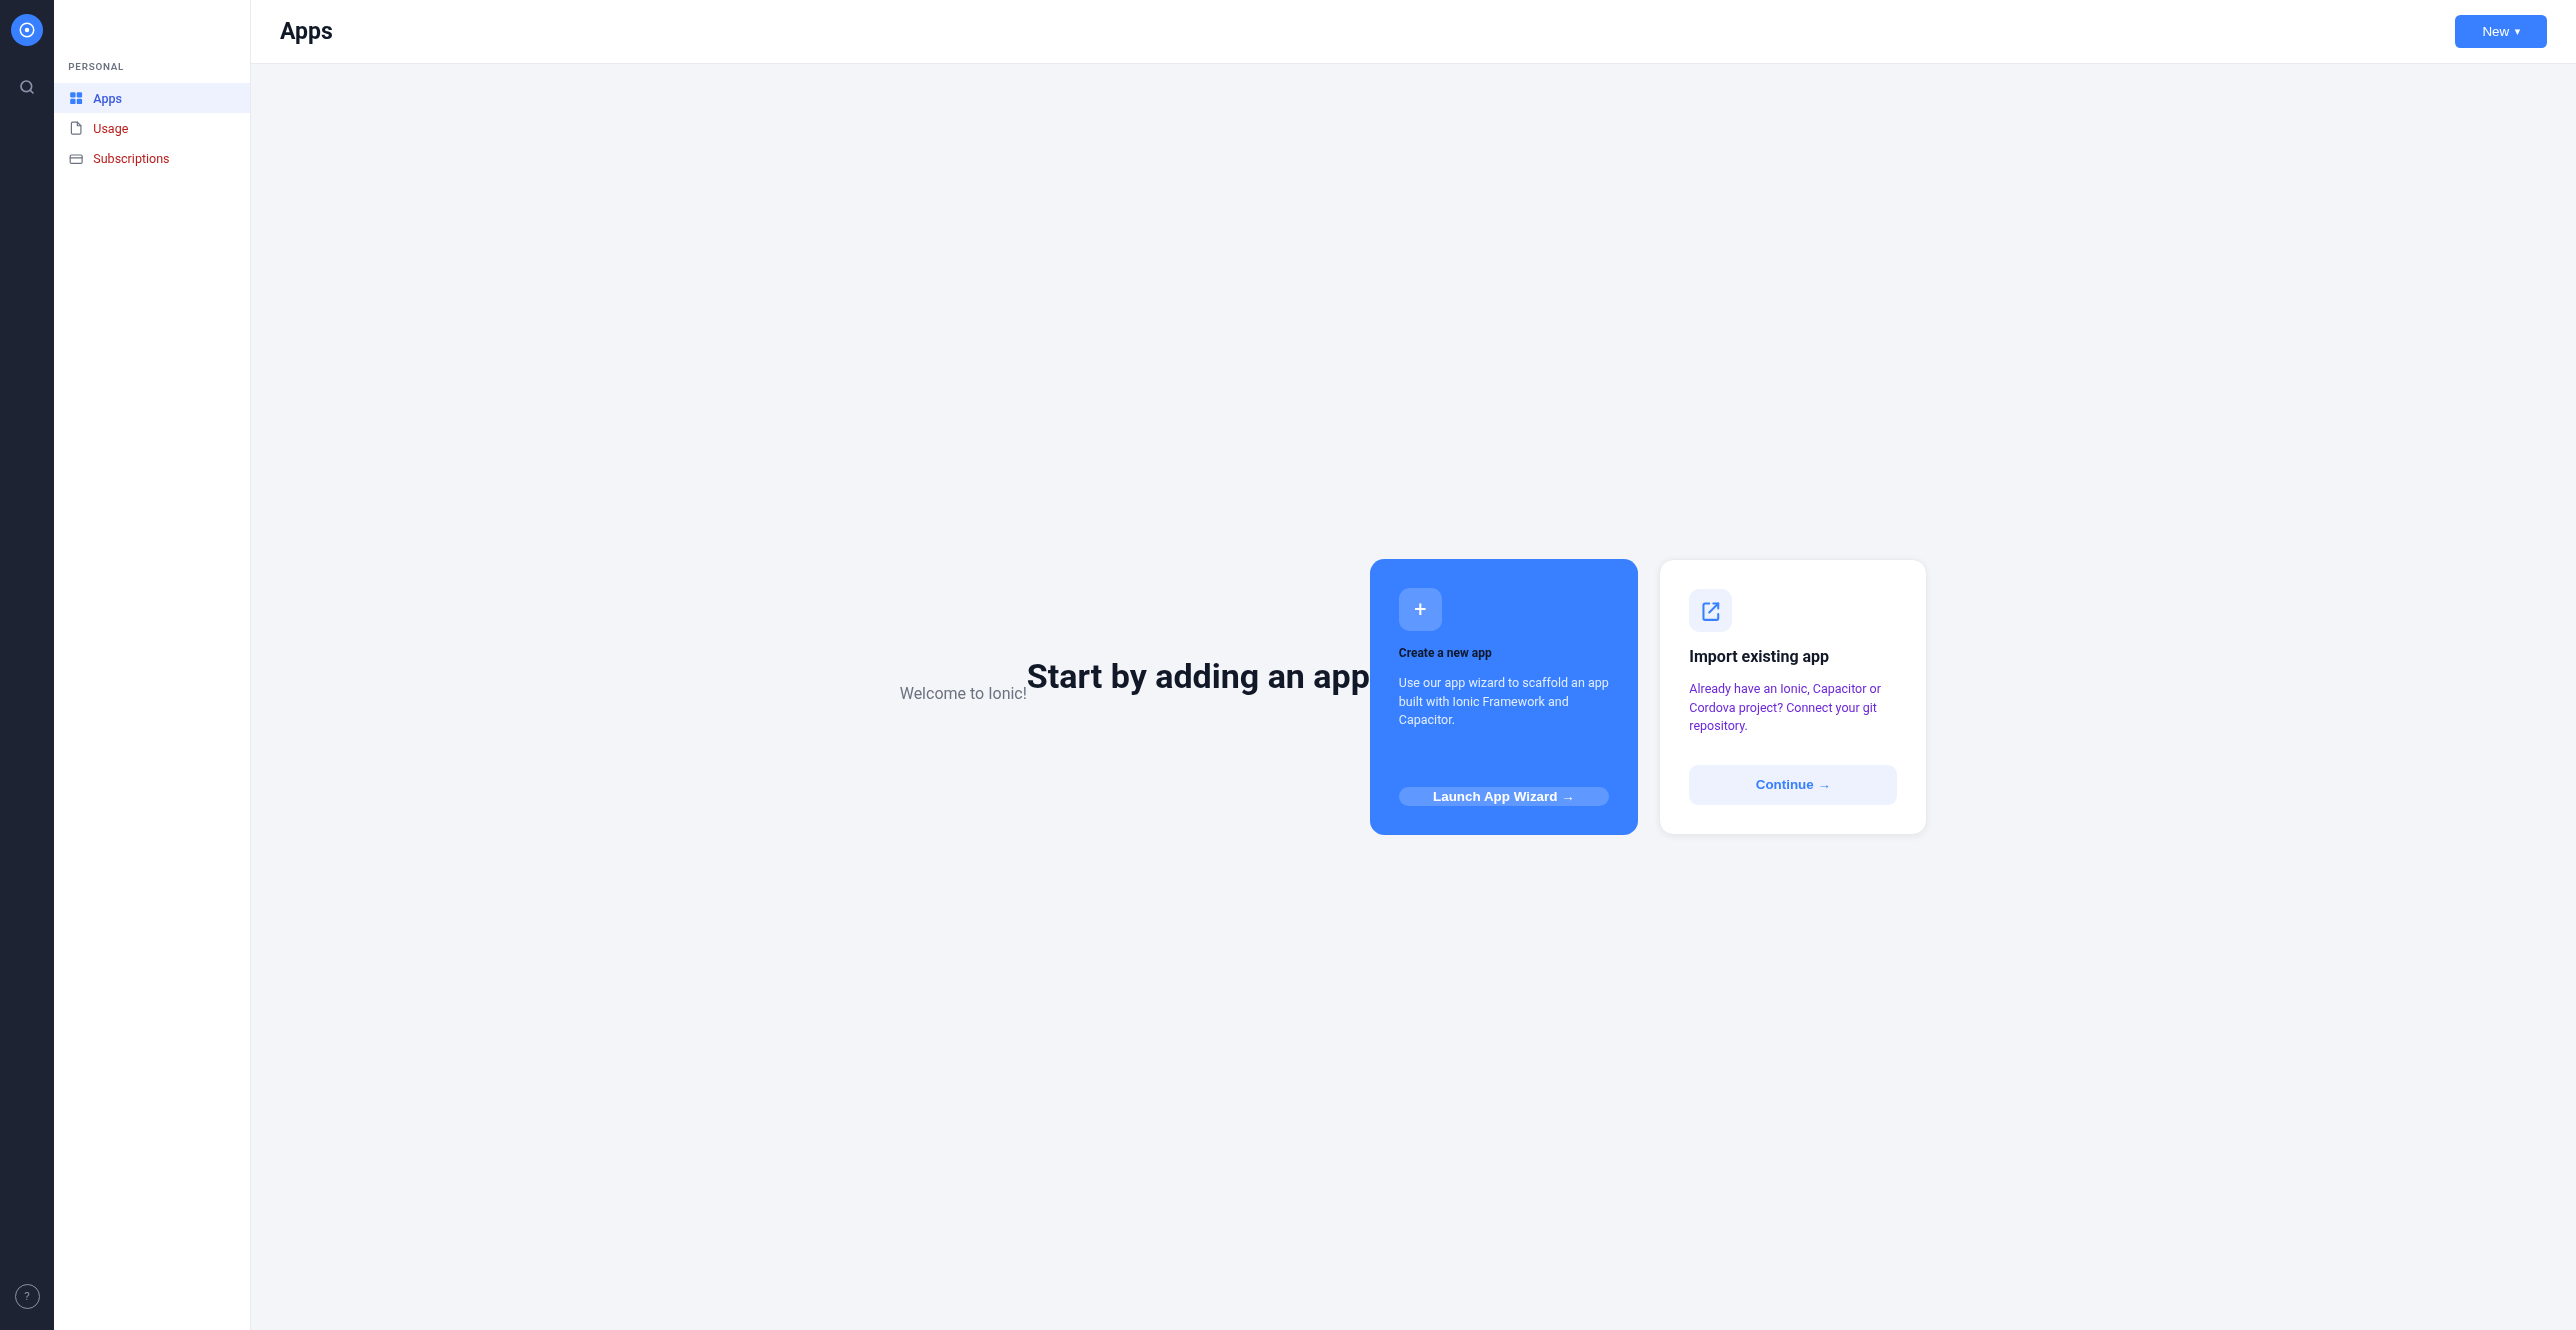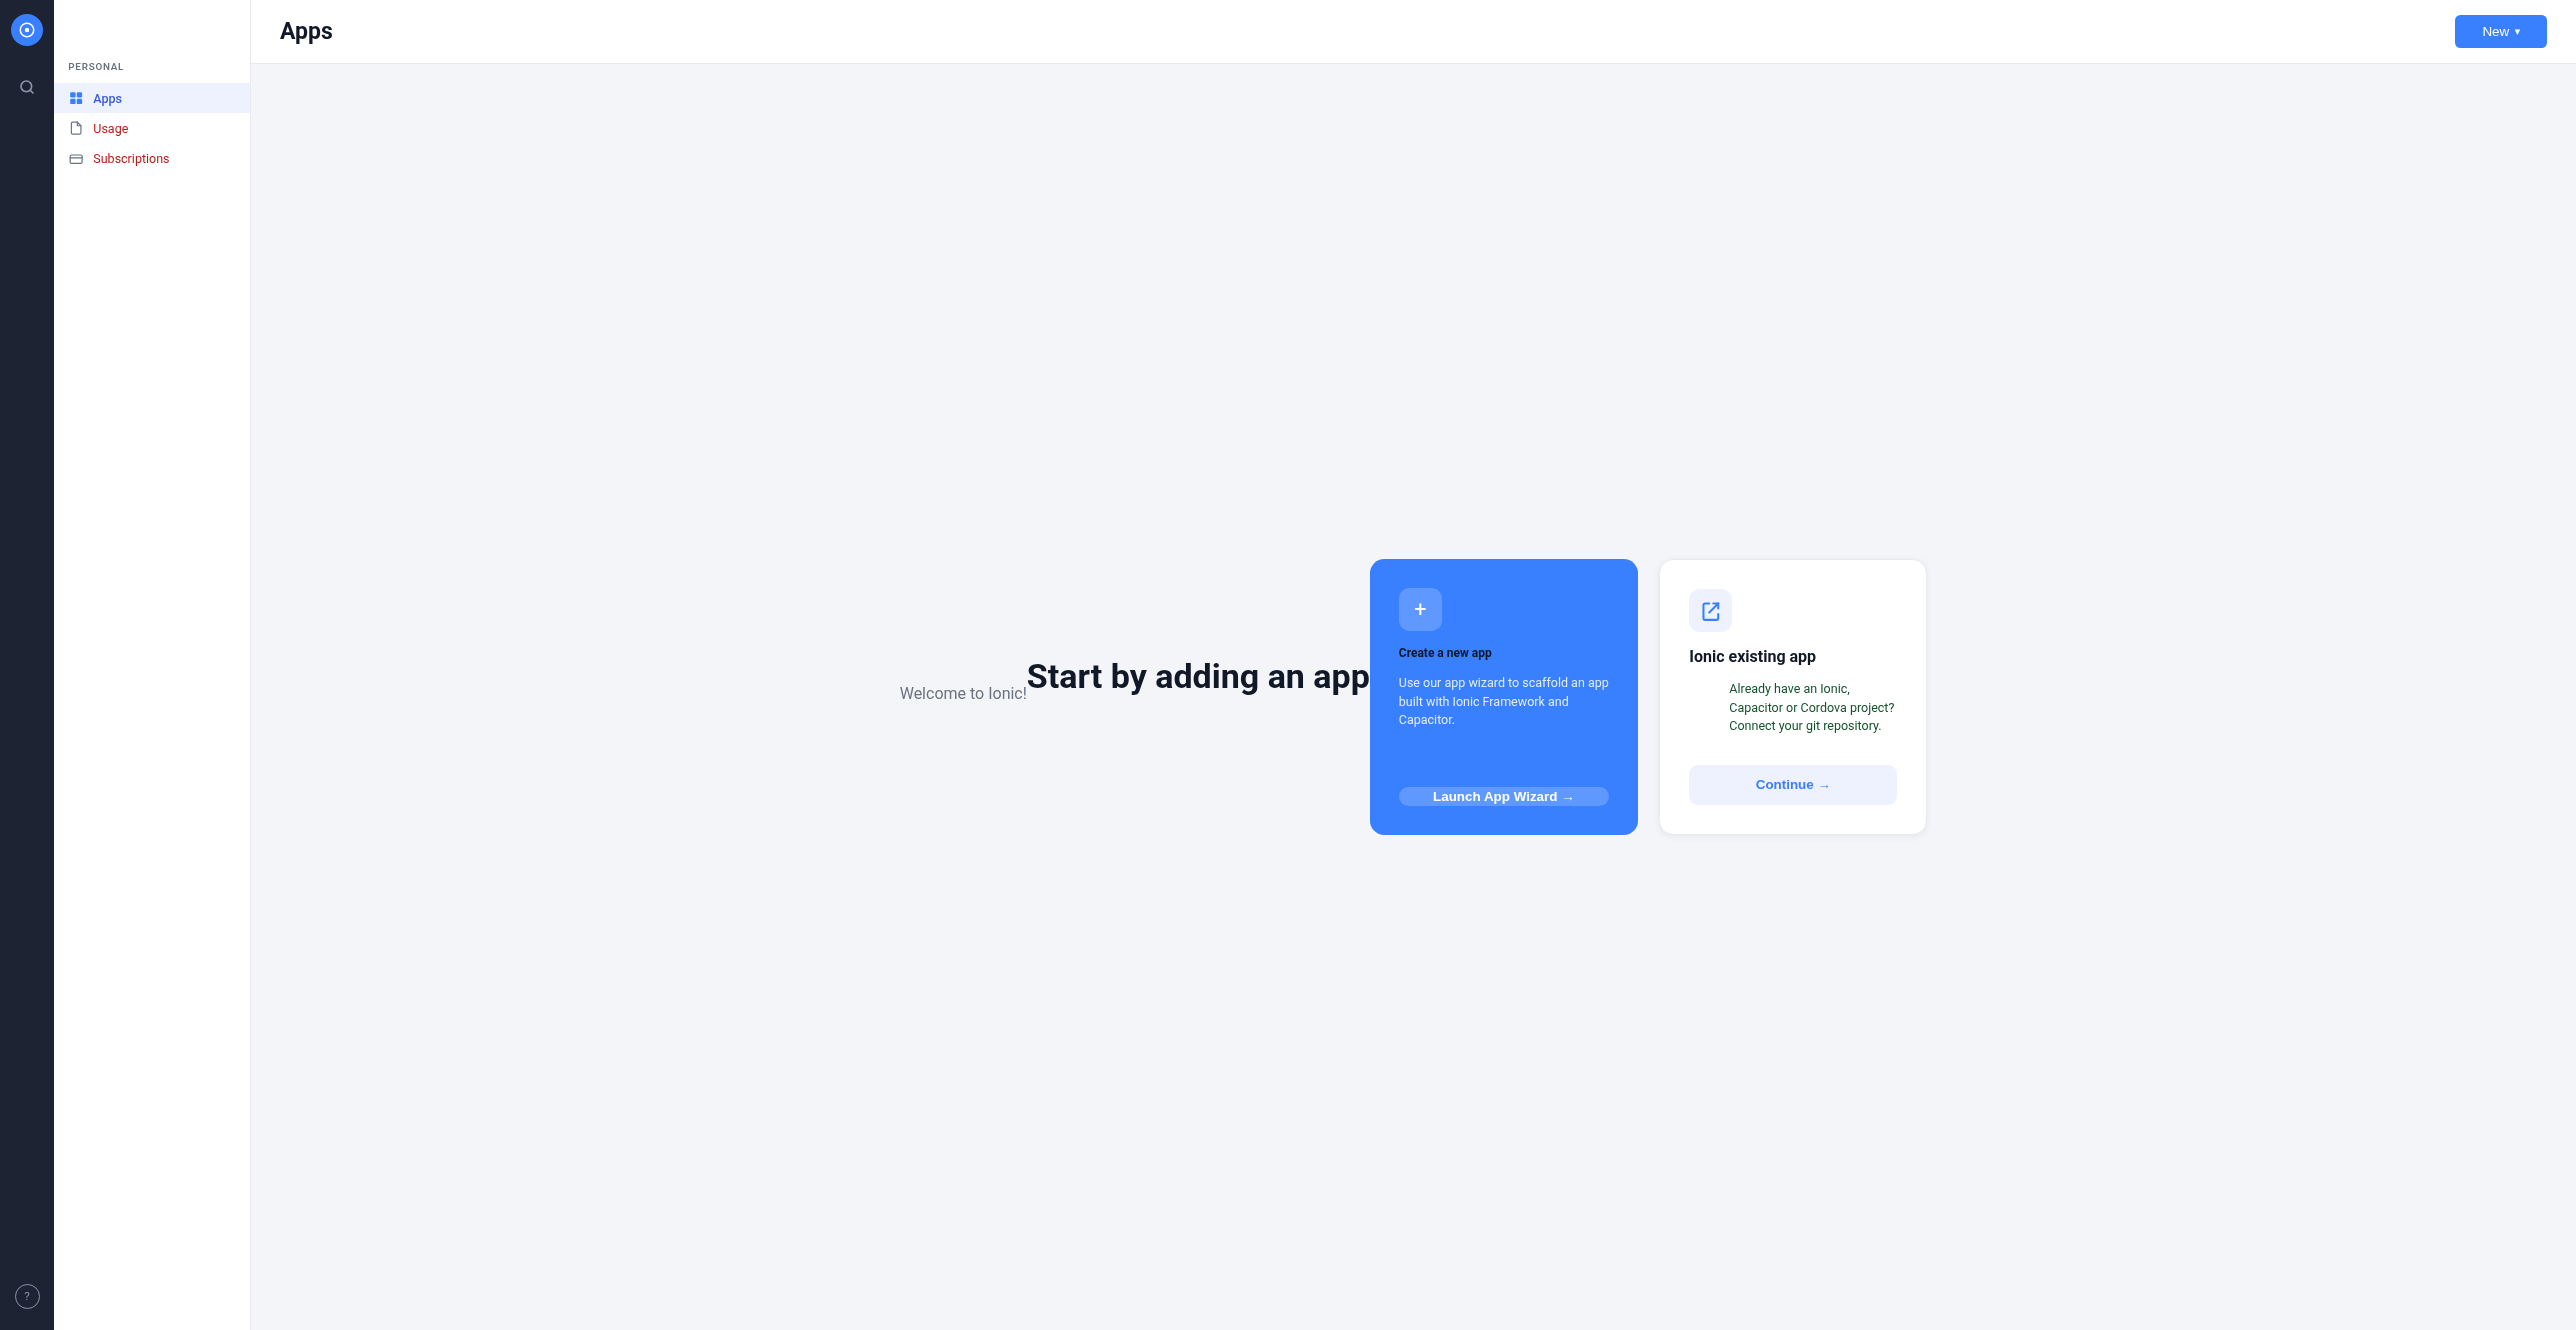--- a/index.html
+++ b/index.html
@@ -278,24 +278,23 @@
     }
 
     .card-import-title {
       font-size: 16px;
       font-weight: 700;
       color: #111827;
     }
 
     .card-import-desc {
       font-size: 12.5px;
-      color: #14532d;
+      color: #6d28d9;
       line-height: 1.5;
       flex: 1;
-      margin-left: 40px;
     }
 
     .card-import-btn {
       background: #eef2ff;
       color: #3880ff;
       border: none;
       border-radius: 9px;
       padding: 12.5px 18px;
       font-size: 13.4px;
       font-weight: 600;
@@ -386,20 +385,20 @@
       </div>
 
       <div class="card-import">
         <div class="card-import-icon">
           <svg width="19.7" height="19.7" viewBox="0 0 24 24" fill="none" stroke="#3880ff" stroke-width="2.5" stroke-linecap="round" stroke-linejoin="round">
             <polyline points="15 3 21 3 21 9"></polyline>
             <line x1="10" y1="14" x2="21" y2="3"></line>
             <path d="M21 16v5a2 2 0 0 1-2 2H5a2 2 0 0 1-2-2V5a2 2 0 0 1 2-2h5"></path>
           </svg>
         </div>
-        <div class="card-import-title">Ionic existing app</div>
+        <div class="card-import-title">Import existing app</div>
         <div class="card-import-desc">Already have an Ionic, Capacitor or Cordova project? Connect your git repository.</div>
         <button class="card-import-btn">Continue →</button>
       </div>
     </div>
   </div>
 </div>
 
 
 </body></html>

